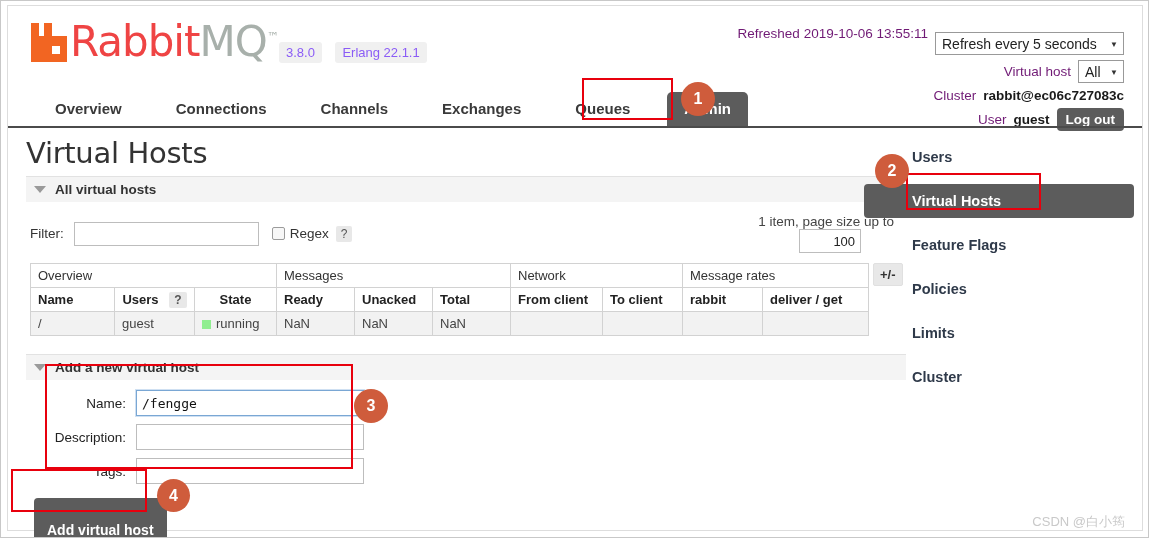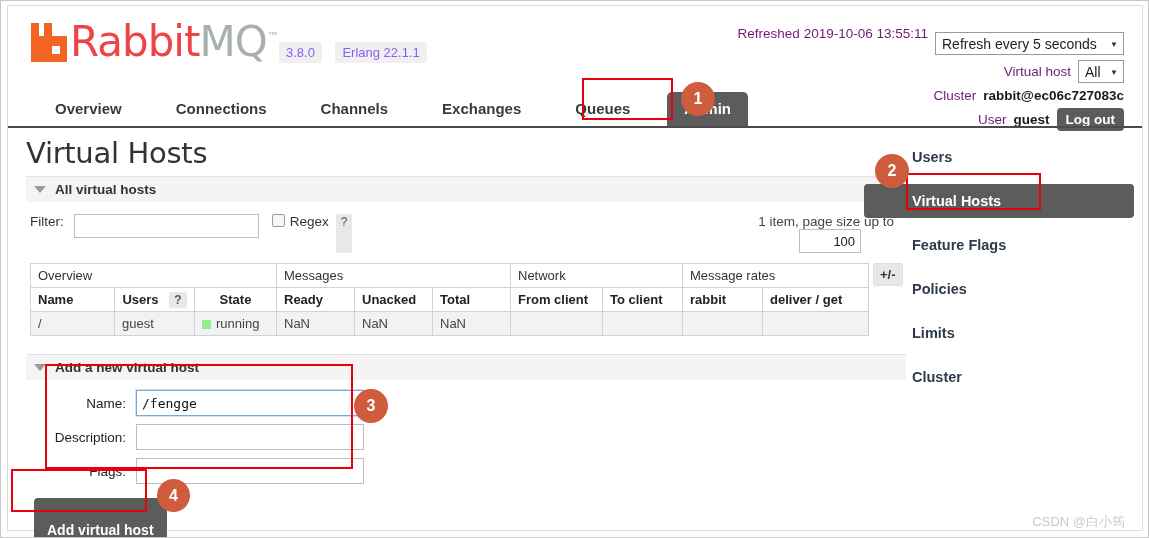--- a/index.html
+++ b/index.html
@@ -153,21 +153,21 @@
   .tri {
     display: inline-block;
     width: 0; height: 0;
     border-left: 6px solid transparent;
     border-right: 6px solid transparent;
     border-top: 7px solid #9a9a9a;
     margin-right: 9px;
   }
 
   .filter-row {
-    display: flex; 
+    display: flex; align-items: center;
     padding: 12px 4px 10px 4px;
     font-size: 13.5px;
     color: #333;
   }
   .filter-row .lbl { margin-right: 10px; }
   .txt-in {
     border: 1px solid #bdbdbd;
     background: #fff;
     height: 24px;
     font-size: 13px;
@@ -489,21 +489,21 @@
             <div class="f-row">
               <span class="f-lbl">Name:</span>
               <input class="txt-in f-in focused" type="text" value="/fengge" style="">
               <span class="req-star">*</span>
             </div>
             <div class="f-row">
               <span class="f-lbl">Description:</span>
               <input class="txt-in f-in" type="text" value="" style="">
             </div>
             <div class="f-row">
-              <span class="f-lbl">Flags:</span>
+              <span class="f-lbl">Tags:</span>
               <input class="txt-in f-in" type="text" value="" style="">
             </div>
             <button class="add-btn">Add virtual host</button>
           </div>
         </div>
       </div>
 
       <div class="sidebar">
         <div class="side-item">Users</div>
         <div class="side-item active">Virtual Hosts</div>

